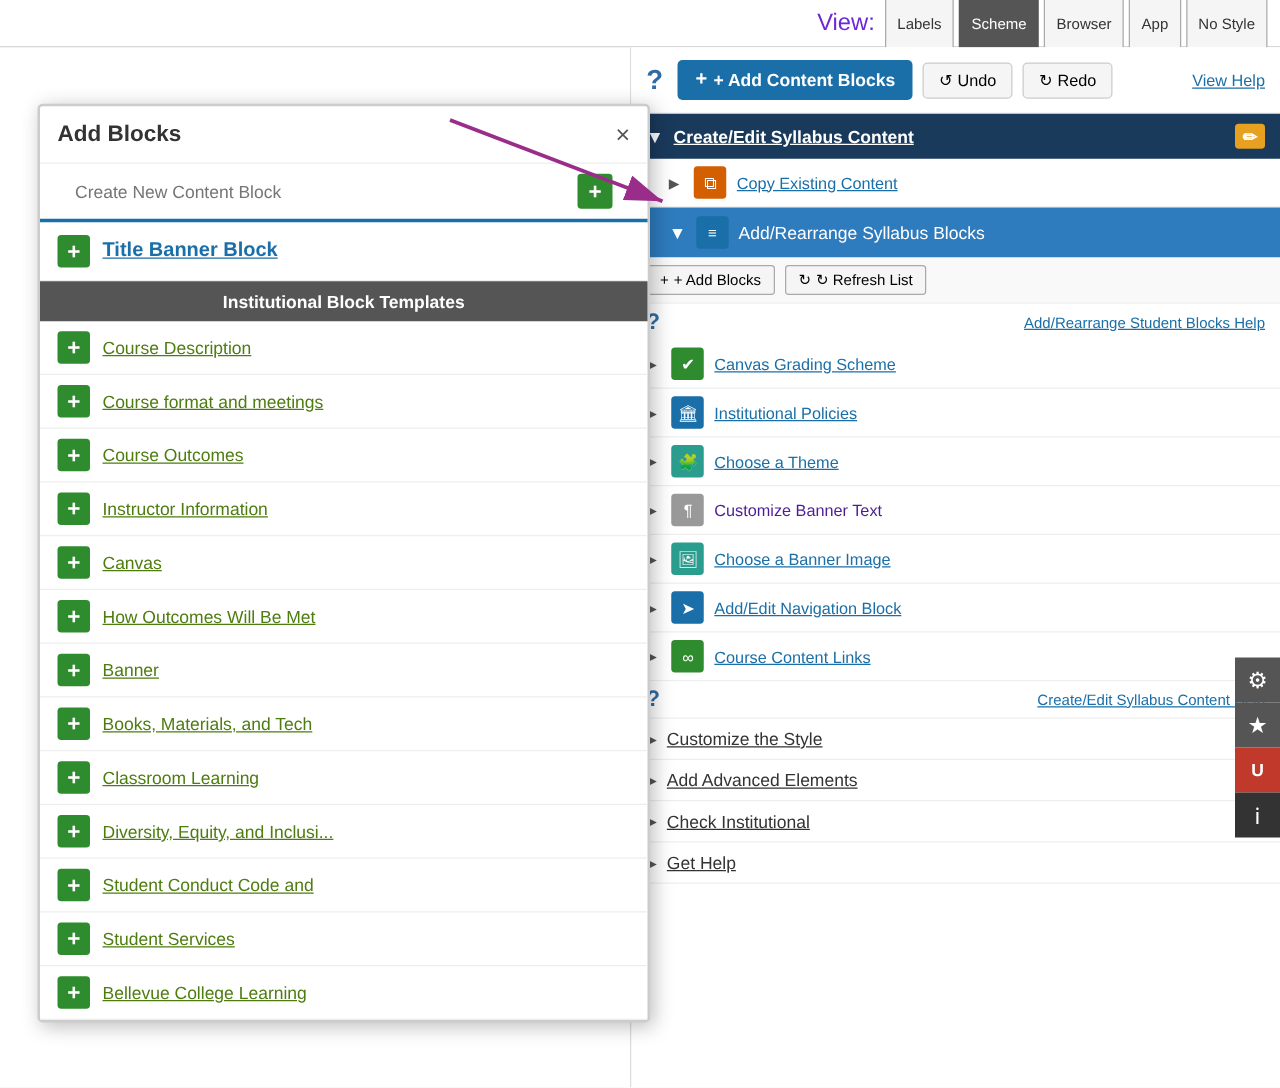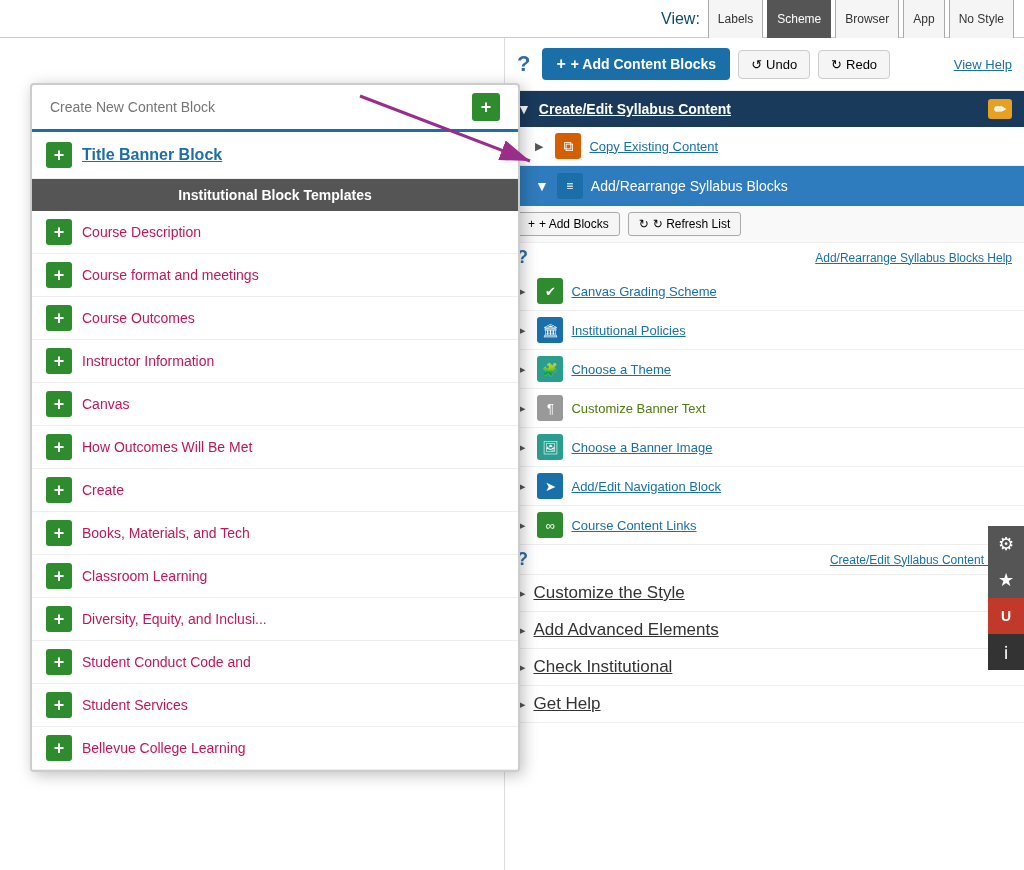--- a/index.html
+++ b/index.html
@@ -20,22 +20,22 @@
       display: flex;
       align-items: center;
       justify-content: flex-end;
       padding: 6px 10px;
       gap: 4px;
       position: absolute;
       top: 0; left: 0; right: 0;
       height: 38px;
     }
     .top-bar-label {
-      font-size: 16px;
-      color: #0c4a6e;
+      font-size: 19px;
+      color: #6d28d9;
       margin-right: 4px;
       text-align: right;
     }
     .view-btn {
       border: 1px solid #aaa;
       background: #f5f5f5;
       padding: 14px 9px;
       font-size: 12px;
       cursor: pointer;
       border-radius: 3px;
@@ -245,40 +245,40 @@
     .syl-icon.green { background: #2e8b2e; color: #fff; }
     .syl-icon.blue { background: #1a6fa8; color: #fff; }
     .syl-icon.teal { background: #2a9d8f; color: #fff; }
     .syl-icon.gray { background: #999; color: #fff; }
     .syl-label {
       color: #1a6fa8;
       text-decoration: underline;
       font-size: 13px;
     }
     .syl-label.muted {
-      color: #4d7c0f;
+      color: #4c1d95;
       text-decoration: none;
     }
 
     
     .bottom-section {
       border-top: 1px solid #eee;
     }
     .bottom-item {
       display: flex;
       align-items: center;
       padding: 8px 12px;
       gap: 8px;
       border-bottom: 1px solid #eee;
       cursor: pointer;
     }
     .bottom-item-label {
       color: #333;
       text-decoration: underline;
-      font-size: 17px;
+      font-size: 14px;
     }
     .bottom-item-arrow {
       color: #555;
       font-size: 11px;
     }
 
     
     .side-icons {
       position: absolute;
       right: 0;
@@ -332,21 +332,21 @@
       color: #555;
       cursor: pointer;
       background: none;
       border: none;
       line-height: 1;
     }
 
     .search-row {
       display: flex;
       align-items: center;
-      padding: 8px 18px;
+      padding: 8px 28px;
       border-bottom: 3px solid #1a6fa8;
       gap: 6px;
     }
     .search-input {
       flex: 1;
       border: none;
       outline: none;
       font-size: 14px;
       color: #999;
       background: transparent;
@@ -421,22 +421,23 @@
       height: 26px;
       border-radius: 3px;
       display: flex;
       align-items: center;
       justify-content: center;
       font-size: 18px;
       font-weight: bold;
       flex-shrink: 0;
     }
     .block-label {
-      color: #be185d;
-      font-size: 14px;
+      color: #4d7c0f;
+      font-size: 14px;
+      text-decoration: underline;
     }
 
     
     .arrow-overlay {
       position: absolute;
       top: 48px;
       left: 260px;
       z-index: 20;
       pointer-events: none;
     }
@@ -509,21 +510,21 @@
         <span>+ Add Blocks</span>
       </button>
       <button class="btn-small">
         <span>↻</span>
         <span>↻ Refresh List</span>
       </button>
     </div>
 
     <div class="help-bar">
       <span class="question-mark" style="font-size:18px;">?</span>
-      <a class="help-link">Add/Rearrange Syllabus Blocks Help</a>
+      <a class="help-link">Add/Rearrange Student Blocks Help</a>
     </div>
 
     <div>
 
       <div class="syllabus-item">
         <span class="sub-item-arrow">▶</span>
         <div class="syl-icon green">✔</div>
         <span class="syl-label">Canvas Grading Scheme</span>
       </div>
 
@@ -606,20 +607,24 @@
         <marker id="arrowhead" markerWidth="10" markerHeight="7" refX="10" refY="3.5" orient="auto">
           <polygon points="0 0, 10 3.5, 0 7" fill="#9b2d8a"></polygon>
         </marker>
       </defs>
       <line x1="100" y1="10" x2="270" y2="75" stroke="#9b2d8a" stroke-width="3" marker-end="url(#arrowhead)"></line>
     </svg>
   </div>
 
   <div class="add-blocks-dialog">
 
+    <div class="dialog-header">
+      <span class="dialog-title">Add Blocks</span>
+      <button class="dialog-close">×</button>
+    </div>
 
     <div class="search-row">
       <input class="search-input" type="text" placeholder="Create New Content Block" style="">
       <button class="search-add-btn">+</button>
     </div>
 
     <div class="title-banner-row">
       <div class="title-banner-plus">+</div>
       <span class="title-banner-label">Title Banner Block</span>
     </div>
@@ -655,21 +660,21 @@
         <span class="block-label">Canvas</span>
       </div>
 
       <div class="block-item">
         <div class="block-plus">+</div>
         <span class="block-label">How Outcomes Will Be Met</span>
       </div>
 
       <div class="block-item">
         <div class="block-plus">+</div>
-        <span class="block-label">Create</span>
+        <span class="block-label">Banner</span>
       </div>
 
       <div class="block-item">
         <div class="block-plus">+</div>
         <span class="block-label">Books, Materials, and Tech</span>
       </div>
 
       <div class="block-item">
         <div class="block-plus">+</div>
         <span class="block-label">Classroom Learning</span>

